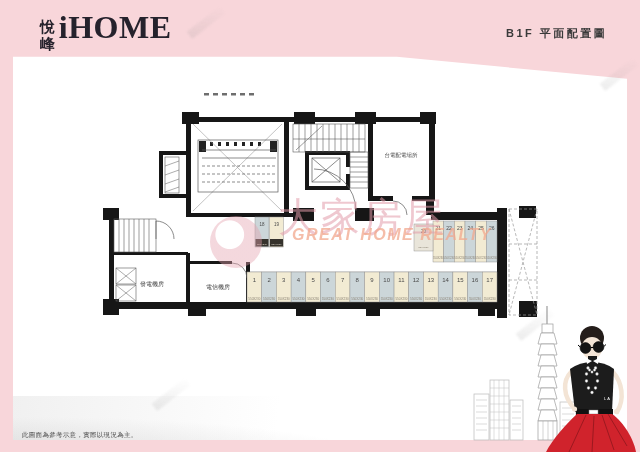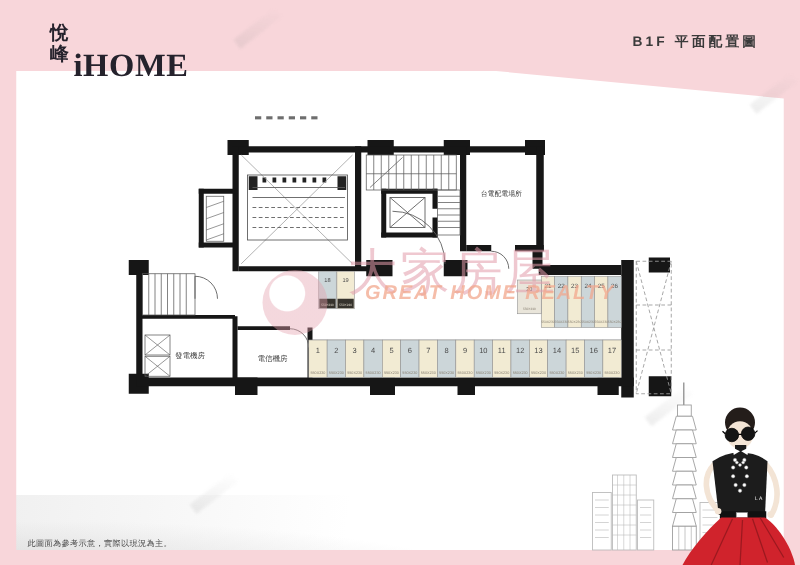--- a/index.html
+++ b/index.html
@@ -8,22 +8,22 @@
   
   .band{position:absolute;left:0;top:0;width:640px;height:80px;background:#f8d6da;
         clip-path:polygon(0 0,100% 0,100% 100%,62% 71%,0 71%);}
   .strip{position:absolute;background:#f8d6da;}
   .strip-left{left:0;top:0;width:13px;height:452px;}
   .strip-right{right:0;top:0;width:13px;height:452px;}
   .strip-bottom{left:0;bottom:0;width:640px;height:12px;}
   
   .brand{position:absolute;left:40px;top:12px;display:flex;color:#25222c;}
   .brand-cn{width:1.05em;font-size:15px;font-weight:700;line-height:1.15;word-break:break-all;margin-top:6px;}
-  .brand-en{font-family:"Liberation Serif",serif;font-size:26px;font-weight:700;line-height:.95;
-            letter-spacing:.5px;margin-left:3px;margin-top:29px;}
+  .brand-en{font-family:"Liberation Serif",serif;font-size:32px;font-weight:700;line-height:.95;
+            letter-spacing:.5px;margin-left:3px;}
   .page-title{position:absolute;left:506px;top:26px;font-size:11px;font-weight:700;
               letter-spacing:2.5px;color:#3a3a3a;white-space:nowrap;}
   
   .watermark{position:absolute;left:204px;top:194px;width:270px;height:74px;pointer-events:none;}
   .wm-circle{position:absolute;left:6px;top:22px;width:52px;height:52px;border-radius:50%;
              background:radial-gradient(circle at 38% 36%, rgba(255,255,255,.95) 0 30%, rgba(228,160,173,.55) 32% 100%);
              opacity:.75;}
   .wm-cn{position:absolute;left:74px;top:-4px;font-size:40px;font-weight:400;
          color:rgba(226,155,170,.55);letter-spacing:2px;white-space:nowrap;}
   .wm-en{position:absolute;left:88px;top:32px;font-size:16px;font-weight:700;

